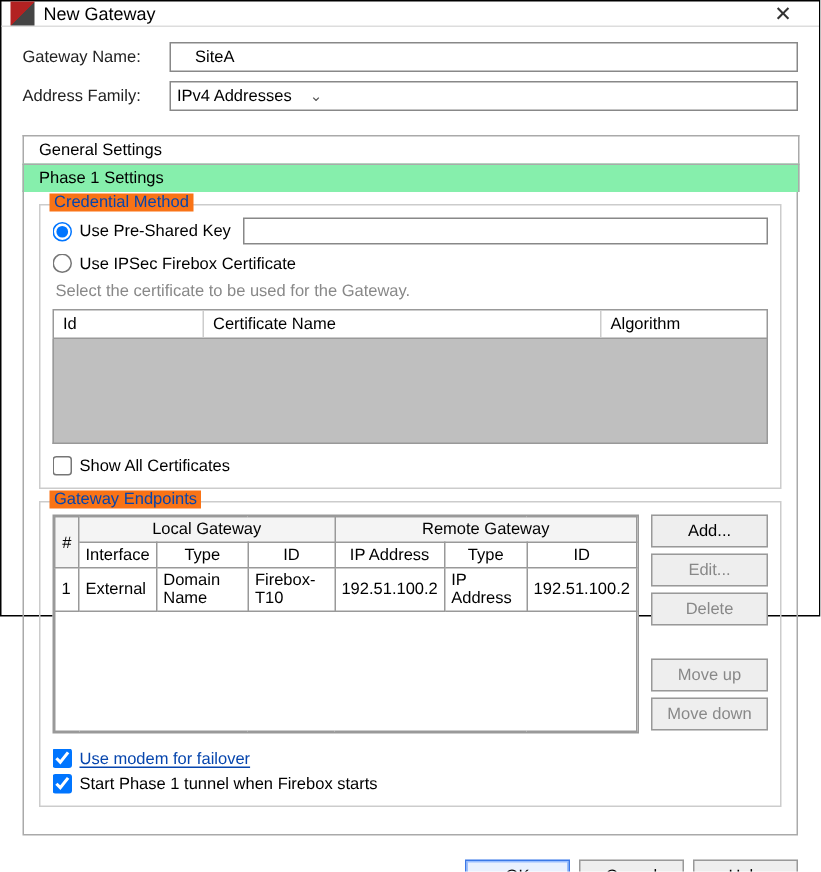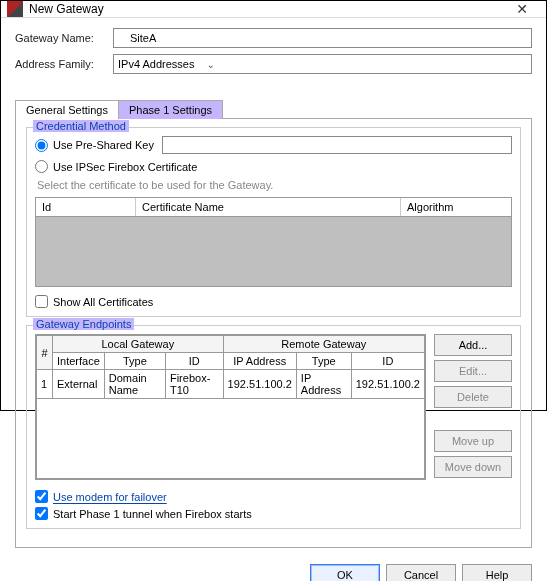--- a/index.html
+++ b/index.html
@@ -8,26 +8,26 @@
 .titlebar { display: flex; align-items: center; height: 28px; padding: 0 6px; border-bottom: 1px solid #ddd; }
 .app-icon { width: 16px; height: 16px; background: linear-gradient(135deg,#b22222 50%,#444 50%); margin-right: 6px; }
 .titlebar .title { flex: 1; font-size: 12px; }
 .titlebar .close { width: 36px; text-align: center; font-size: 14px; color:#333; cursor:pointer; }
 .body { padding: 10px 14px 8px 14px; flex:1; display:flex; flex-direction:column; }
 .row { display:flex; align-items:center; margin-bottom:6px; }
 .lbl { width: 98px; color:#222; }
 input[type=text].tb { flex:1; height:20px; border:1px solid #888; padding:1px 16px; }
 .sel { flex:1; height:20px; border:1px solid #888; display:flex; align-items:center; padding:0 4px; cursor:pointer;gap:12px;}
 .sel .chev { font-size:10px; color:#555; }
-.tabs { margin-top:20px; display:flex; position:relative; z-index:2;}
+.tabs { margin-top:10px; display:flex; position:relative; z-index:2;flex-direction:column;}
 .tab { border:1px solid #aaa; border-bottom:none; padding:3px 10px; background:#fff; margin-right:-1px; cursor:pointer; }
-.tab.inactive { background:#c4b5fd; }
+.tab.inactive { background:#86efac; }
 .tabpane { border:1px solid #aaa; margin-top:-1px; padding:8px 10px 10px 10px; flex:1; display:flex; flex-direction:column;}
 .group { border:1px solid #ccc; padding:8px; margin-bottom:8px; position:relative; }
-.group .legend { position:absolute; top:-8px; left:6px; background:#c4b5fd; padding:0 3px; color:#0645ad; }
+.group .legend { position:absolute; top:-8px; left:6px; background:#f97316; padding:0 3px; color:#0645ad; }
 .radio-row { display:flex; align-items:center; margin-bottom:6px; }
 .radio-row input[type=radio]{ margin:0 5px 0 0;}
 .psk-input { flex:1; height:18px; border:1px solid #888; margin-left:8px;}
 .hint { color:#888; margin:4px 0 6px 2px; }
 .cert-table-head { display:flex; border:1px solid #999; background:#fff; }
 .cert-table-head div { padding:3px 6px; border-right:1px solid #ccc; }
 .cert-col-id { width:100px;} .cert-col-name{ flex:1;} .cert-col-alg{ width:110px; border-right:none!important;}
 .cert-body { height:70px; background:#bfbfbf; border:1px solid #999; border-top:none;}
 .chk-row { display:flex; align-items:center; margin-top:8px;}
 .chk-row input{ margin:0 5px 0 0;}

